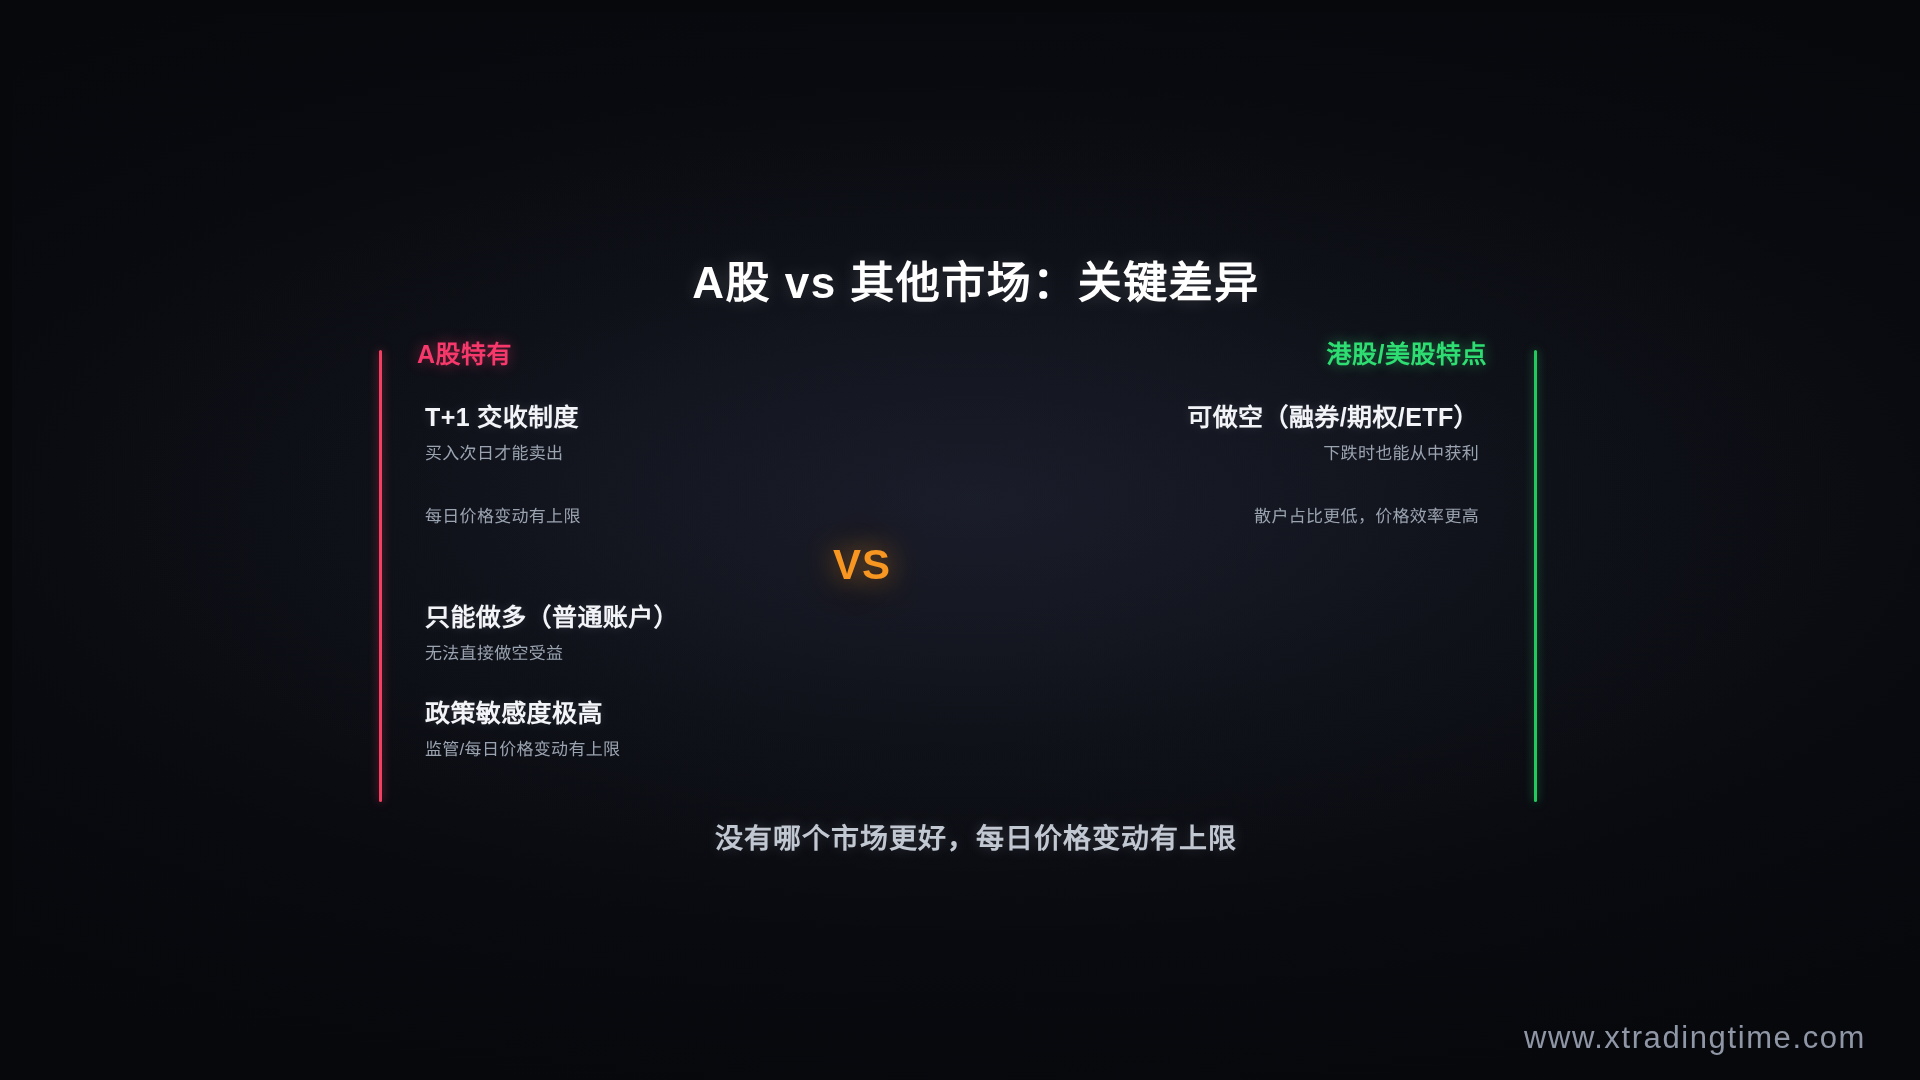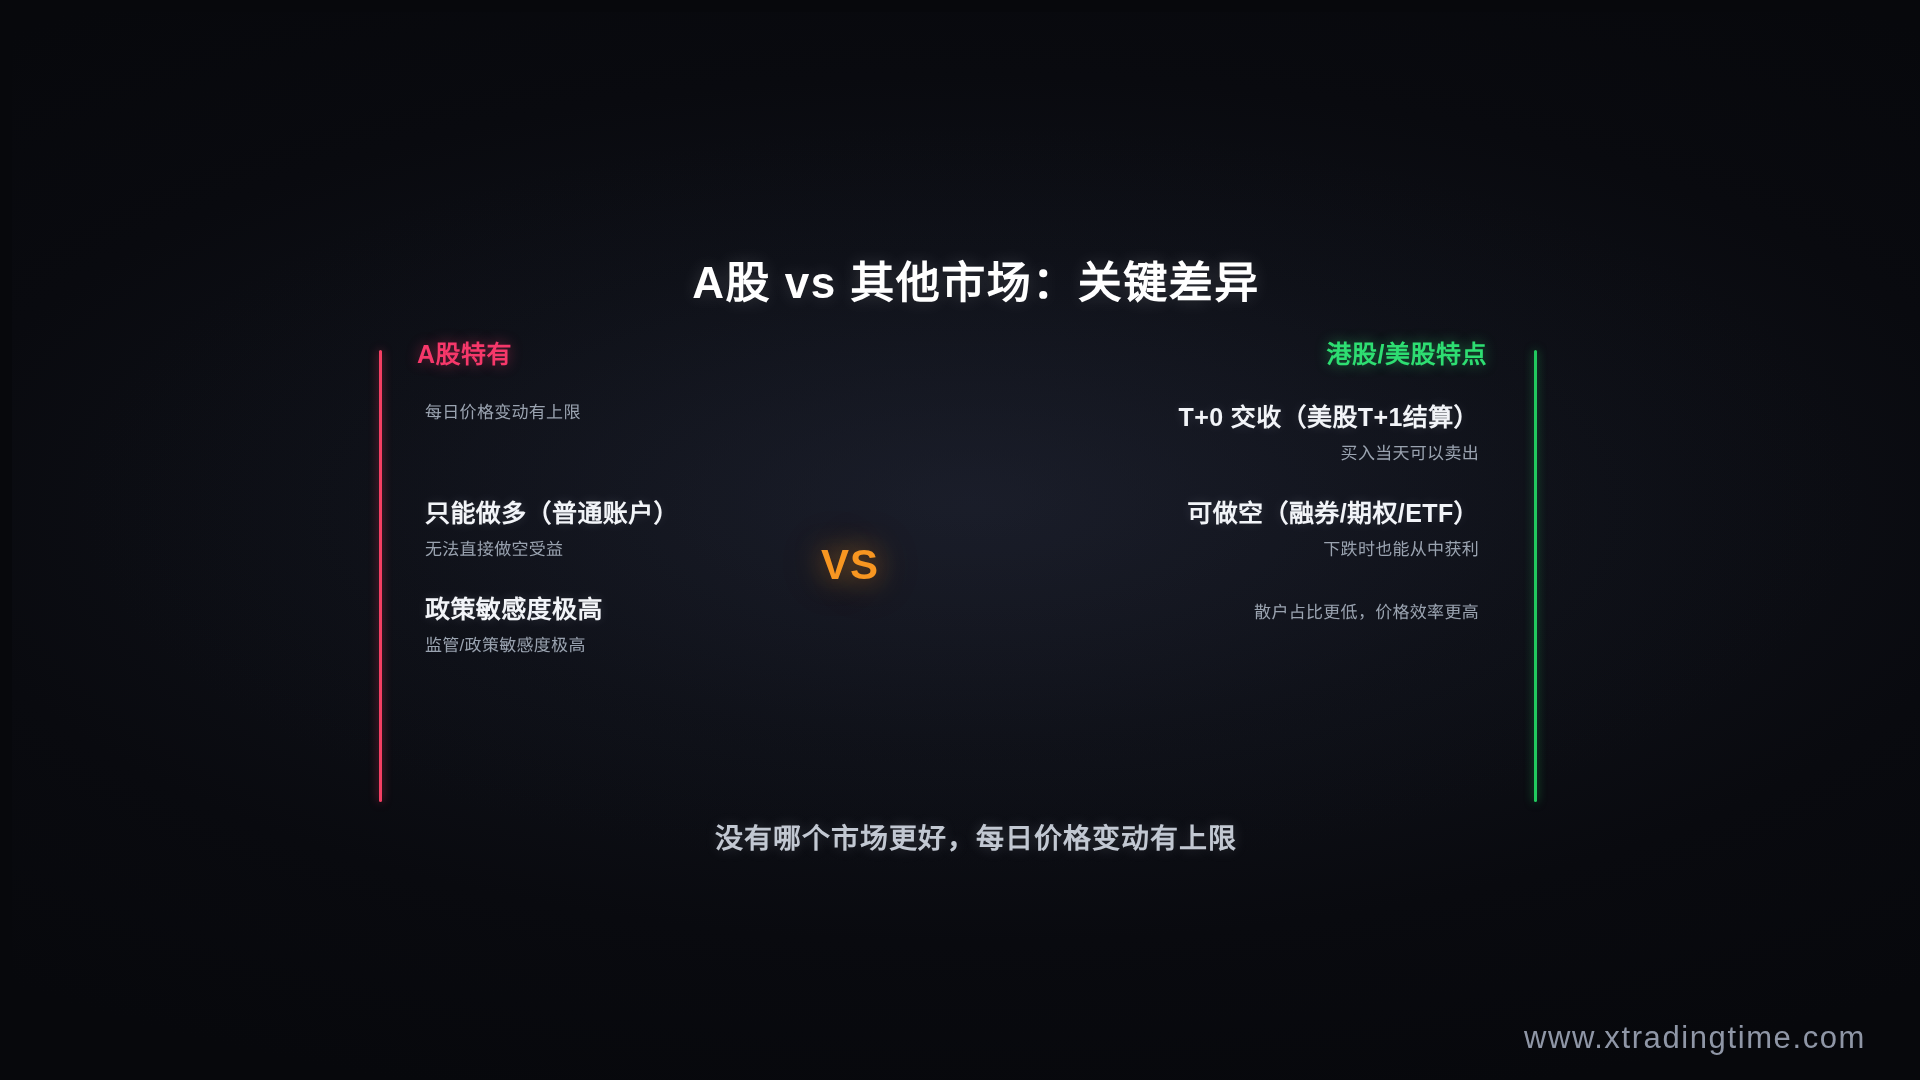--- a/index.html
+++ b/index.html
@@ -100,21 +100,21 @@
     font-weight:normal;
     color:#9aa3b0;
     line-height:1.15;
     letter-spacing:.3px;
   }
 
   
   .vs {
     position:absolute;
     top:525px;
-    left:4px; width:1620px;
+    left:16px; width:1620px;
     text-align:center;
     font-size:42px;
     font-weight:bold;
     color:#f79621;
     letter-spacing:1px;
     text-shadow:0 0 26px rgba(247,150,33,.55), 0 0 52px rgba(247,150,33,.28);
     z-index:6;
     padding-left:40px;
   }
 
@@ -150,42 +150,42 @@
 
   <div class="title">A股 vs 其他市场：关键差异</div>
 
   <div class="board">
 
     <div class="col col-left">
       <div class="rule rule-left"></div>
       <div class="col-head head-left">A股特有</div>
       <div class="rows">
         <div class="row">
+          <div class="row-main">T+1 交收制度</div>
+          <div class="row-sub">买入次日才能卖出</div>
+        </div>
+        <div class="row">
           <div class="row-sub">每日价格变动有上限</div>
         </div>
         <div class="row">
           <div class="row-main">只能做多（普通账户）</div>
           <div class="row-sub">无法直接做空受益</div>
         </div>
         <div class="row">
           <div class="row-main">政策敏感度极高</div>
-          <div class="row-sub">监管/政策敏感度极高</div>
+          <div class="row-sub">监管/每日价格变动有上限</div>
         </div>
       </div>
     </div>
 
     <div class="col col-right">
       <div class="rule rule-right"></div>
       <div class="col-head head-right">港股/美股特点</div>
       <div class="rows">
         <div class="row">
-          <div class="row-main">T+0 交收（美股T+1结算）</div>
-          <div class="row-sub">买入当天可以卖出</div>
-        </div>
-        <div class="row">
           <div class="row-main">可做空（融券/期权/ETF）</div>
           <div class="row-sub">下跌时也能从中获利</div>
         </div>
         <div class="row">
           <div class="row-sub">散户占比更低，价格效率更高</div>
         </div>
       </div>
     </div>
 
   </div>

